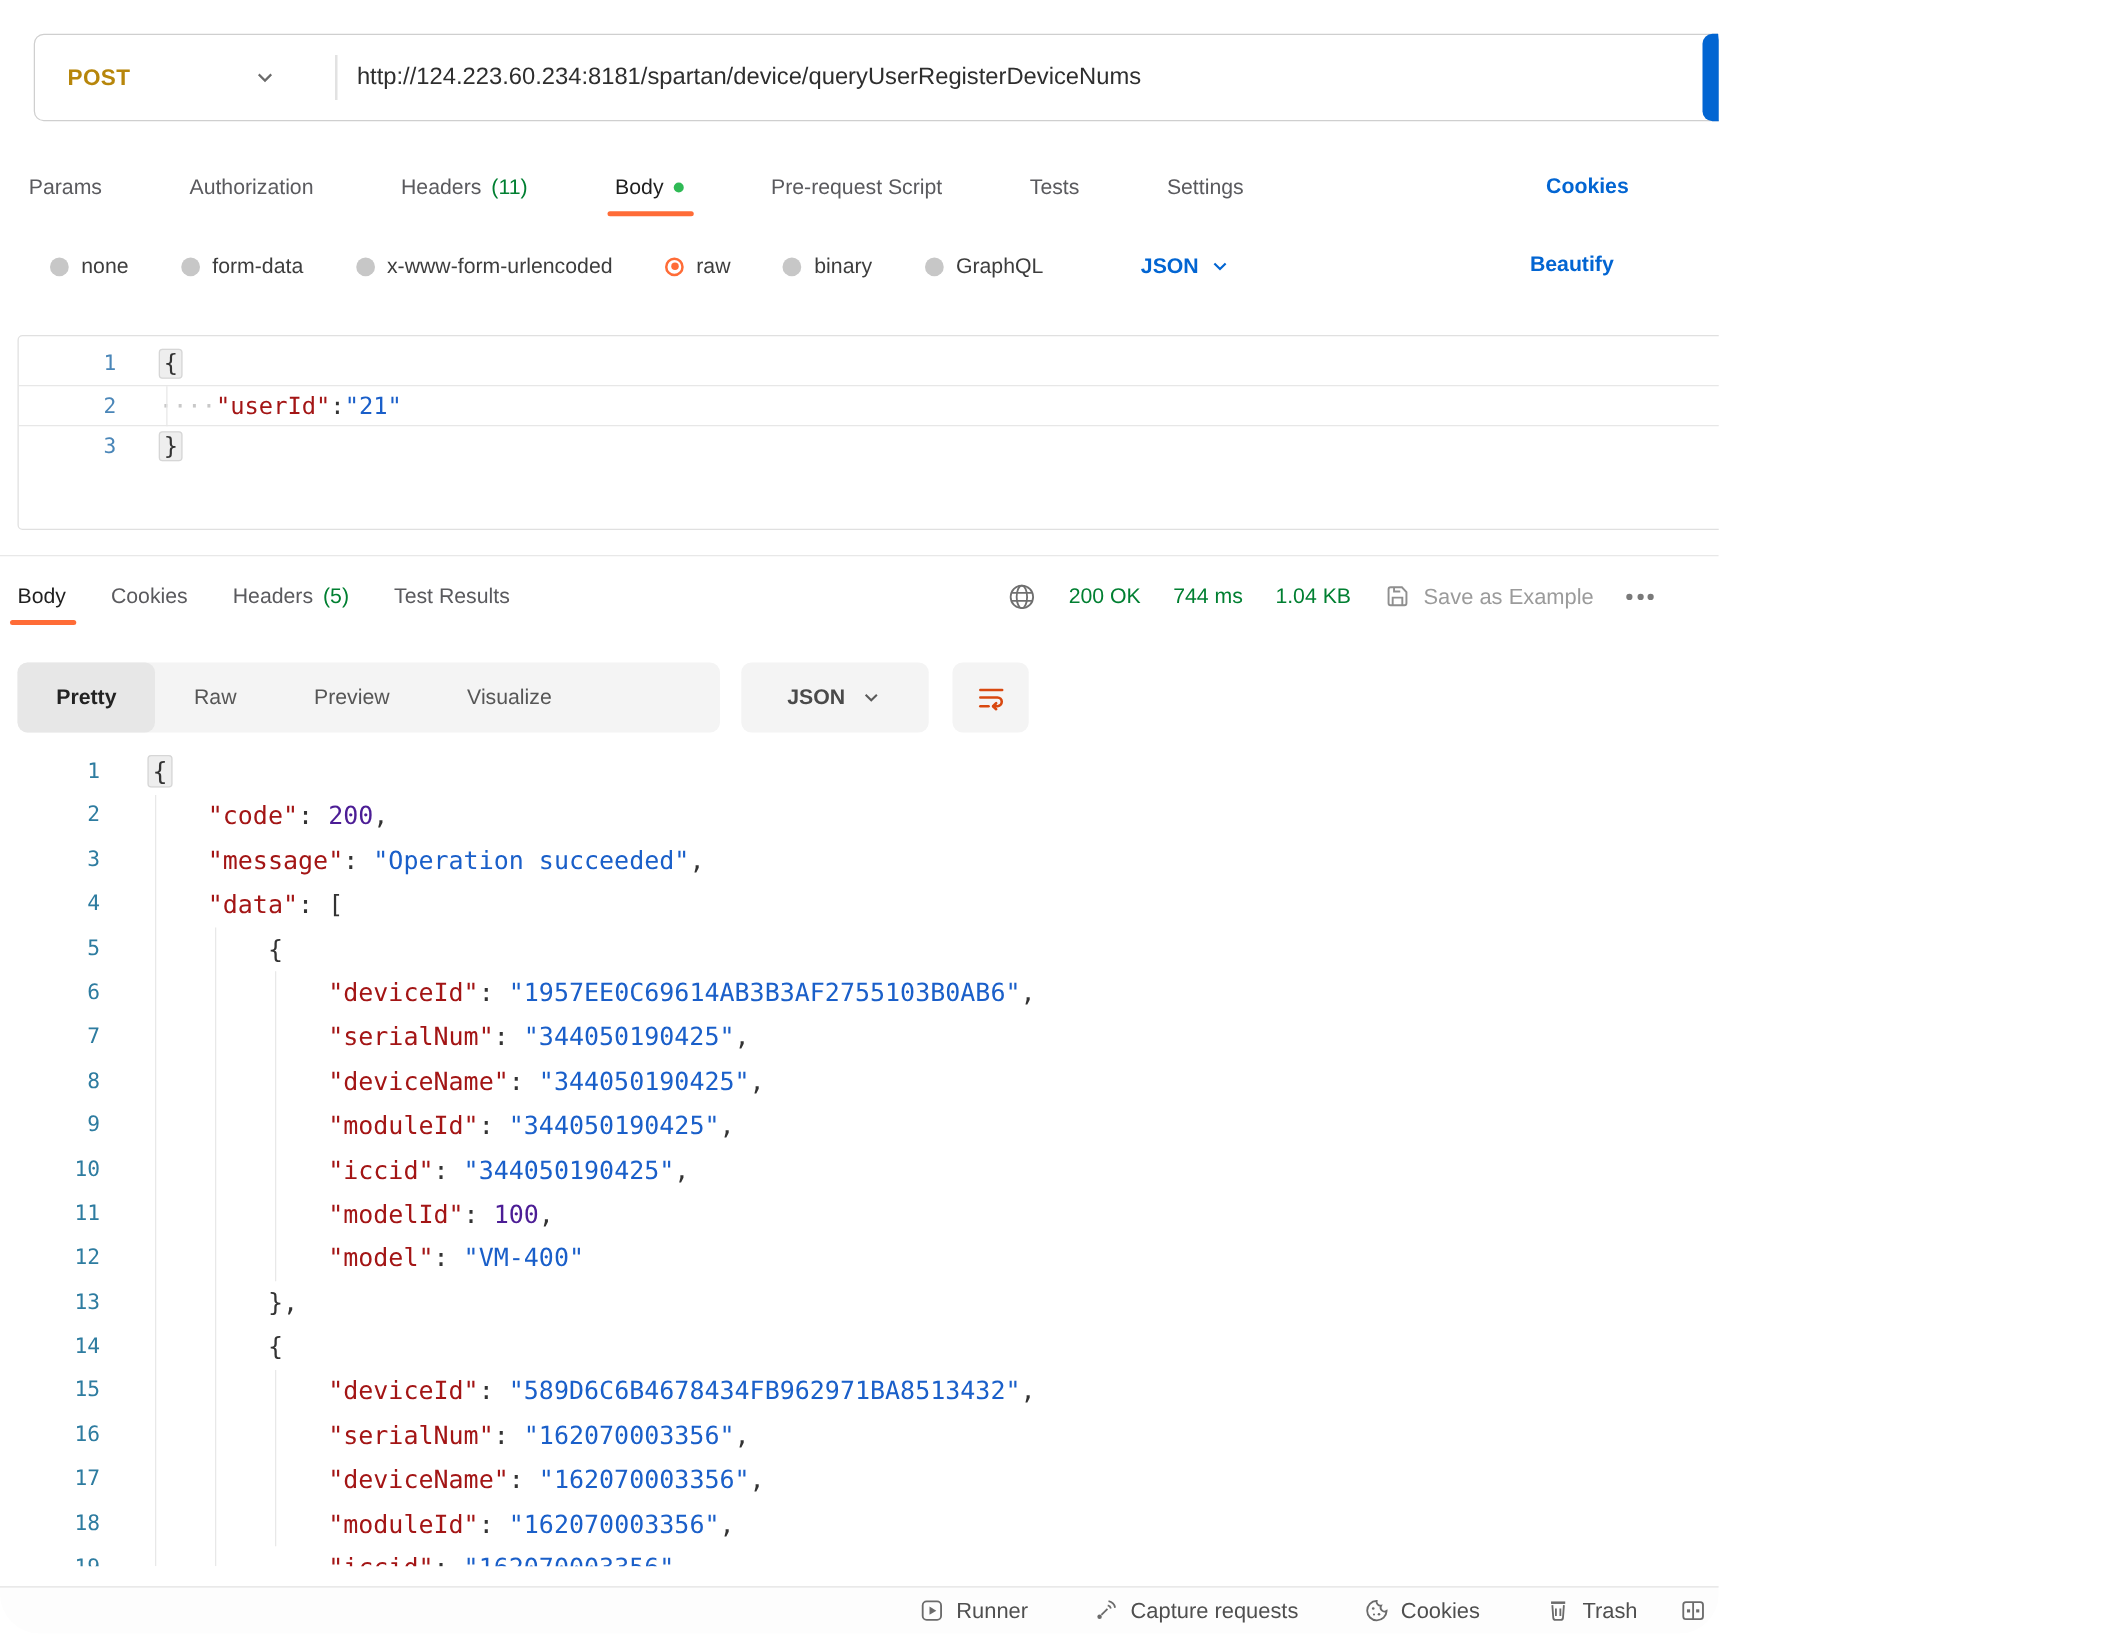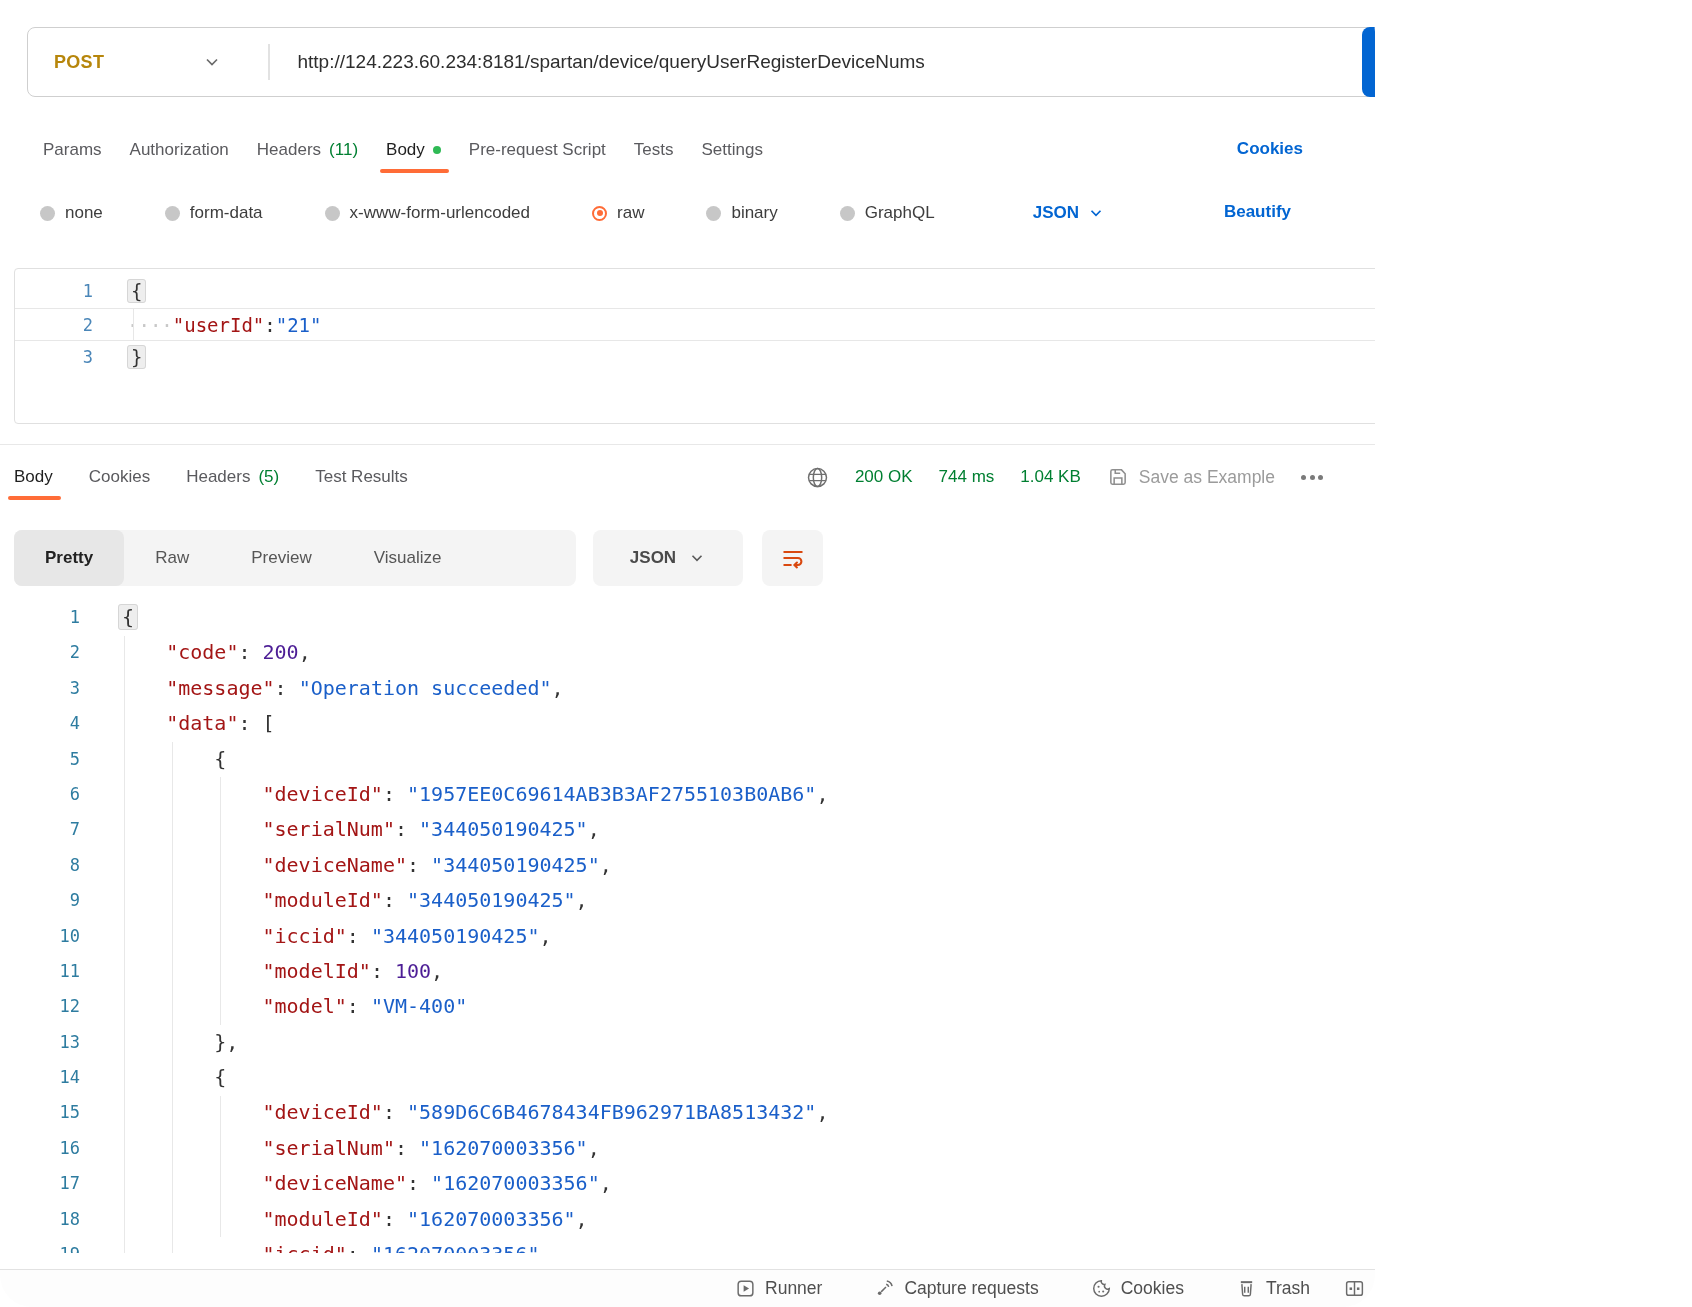--- a/index.html
+++ b/index.html
@@ -8,44 +8,44 @@
          font-family:"Liberation Sans", sans-serif; color:#212121;border-radius:32px; }
 
   
   .url-field { position:absolute; left:27px; top:27px; width:1402px; height:70px;
                border:1.5px solid #cfcfcf; border-radius:8px; background:#fff;
                display:flex; align-items:center; }
   .method { display:flex; align-items:center; padding-left:26px; width:240px; cursor:pointer; }
   .method-label { font-size:18px; font-weight:bold; color:#b7860b; letter-spacing:.3px; }
   .method-caret { margin-left:98px; color:#6b6b6b; }
   .url-divider { width:1.5px; height:36px; background:#e2e2e2; }
-  .url-text { margin-left:28px; font-size:19px; color:#2e2e2e; white-space:nowrap; }
+  .url-text { margin-left:16px; font-size:19px; color:#2e2e2e; white-space:nowrap; }
 
   .send-btn { position:absolute; left:1362px; top:27px; width:204px; height:70px;
               background:#0265d2; border-radius:8px; display:flex; align-items:center; cursor:pointer;gap:34px; }
   .send-label-wrap { flex:0 0 136px; text-align:center; }
   .send-label { color:#fff; font-size:20px; font-weight:bold; }
   .send-sep { width:1px; height:70px; background:rgba(0,0,0,.18); }
   .send-caret { flex:1; display:flex; justify-content:center; color:#fff; }
 
   
   .req-tabs-row { position:absolute; left:0; right:0; top:128px; height:44px; }
-  .req-tabs { display:flex; gap:28px; margin-left:43px; align-items:center; height:44px; }
+  .req-tabs { display:flex; gap:70px; margin-left:23px; align-items:center; height:44px; }
   .rtab { position:relative; font-size:17px; color:#5a5a5e; display:flex; align-items:center; gap:8px; cursor:pointer; }
   .rtab.active { color:#1f1f1f; font-weight:400; }
   .rtab.active::after { content:""; position:absolute; left:-6px; right:-8px; bottom:-13px;
                         height:4px; background:#ff6c37; border-radius:2px; }
   .rtab .count { color:#007f31; }
   .rtab .dot { width:8px; height:8px; border-radius:50%; background:#2fba55; }
   .link-btn { color:#0265d2; font-size:17px; font-weight:600; cursor:pointer; }
   .cookies-link { position:absolute; right:72px; top:11px; }
 
   
   .modes-row { position:absolute; left:0; right:0; top:196px; height:34px; }
-  .modes { display:flex; gap:62px; margin-left:40px; align-items:center; height:34px; }
+  .modes { display:flex; gap:42px; margin-left:40px; align-items:center; height:34px; }
   .mode { display:flex; align-items:center; gap:10px; font-size:17px; color:#3d3d3d; cursor:pointer; }
   .radio { position:relative; width:15px; height:15px; border-radius:50%; background:#c7c7c7; }
   .radio.sel { background:#fff; border:2px solid #ff6c37; }
   .radio.sel::after { content:""; position:absolute; inset:2.5px; border-radius:50%; background:#ff6c37; }
   .lang-select { display:flex; align-items:center; gap:8px; margin-left:36px; cursor:pointer; }
   .lang-select .lang { color:#0265d2; font-size:17px; font-weight:600; }
   .lang-select svg { color:#0265d2; }
   .beautify-link { position:absolute; right:84px; top:6px; }
 
   

